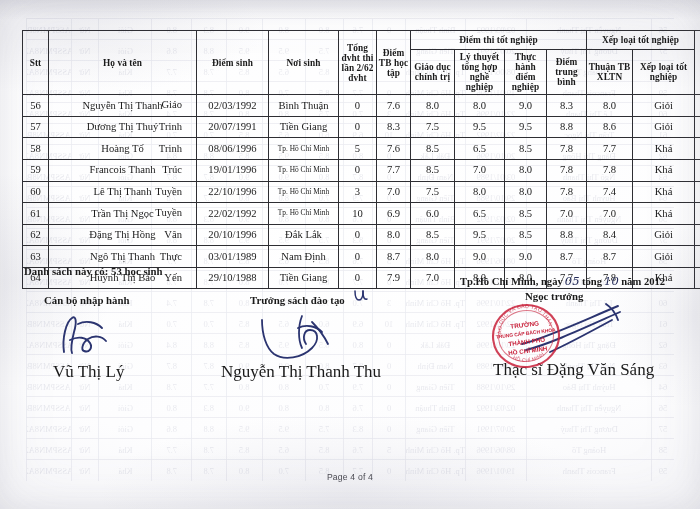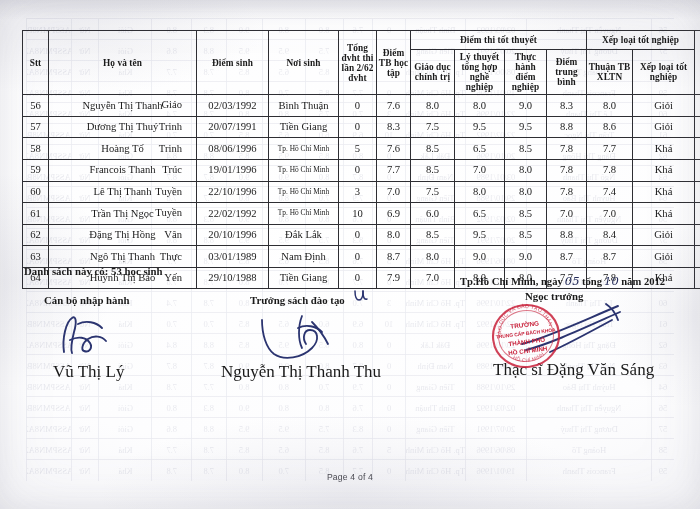--- a/index.html
+++ b/index.html
@@ -605,21 +605,21 @@
       <col class="c-sex">
     </colgroup>
     <thead>
       <tr>
         <th rowspan="2" class="tall">Stt</th>
         <th rowspan="2" class="tall">Họ và tên</th>
         <th rowspan="2" class="tall">Điểm sinh</th>
         <th rowspan="2" class="tall">Nơi sinh</th>
         <th rowspan="2" class="tall">Tổng đvht thi lần 2/62 đvht</th>
         <th rowspan="2" class="tall">Điểm TB học tập</th>
-        <th colspan="4" class="grp">Điểm thi tốt thuyết</th>
+        <th colspan="4" class="grp">Điểm thi tốt nghiệp</th>
         <th colspan="2" class="grp">Xếp loại tốt nghiệp</th>
         <th rowspan="2" class="tall">Giới tính</th>
 
       </tr>
       <tr>
         <th>Giáo dục chính trị</th>
         <th>Lý thuyết tổng hợp nghề nghiệp</th>
         <th>Thực hành điểm nghiệp</th>
         <th>Điểm trung bình</th>
         <th>Thuận TB XLTN</th>

